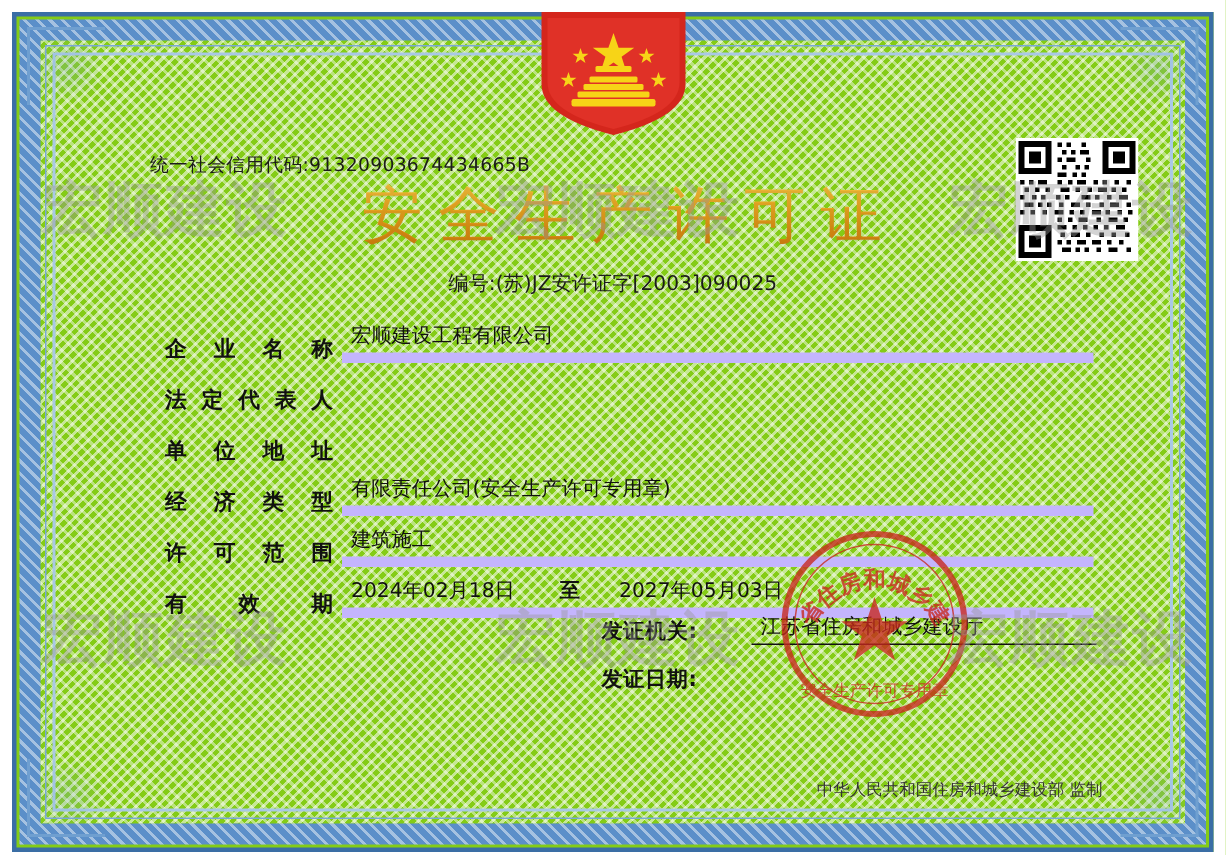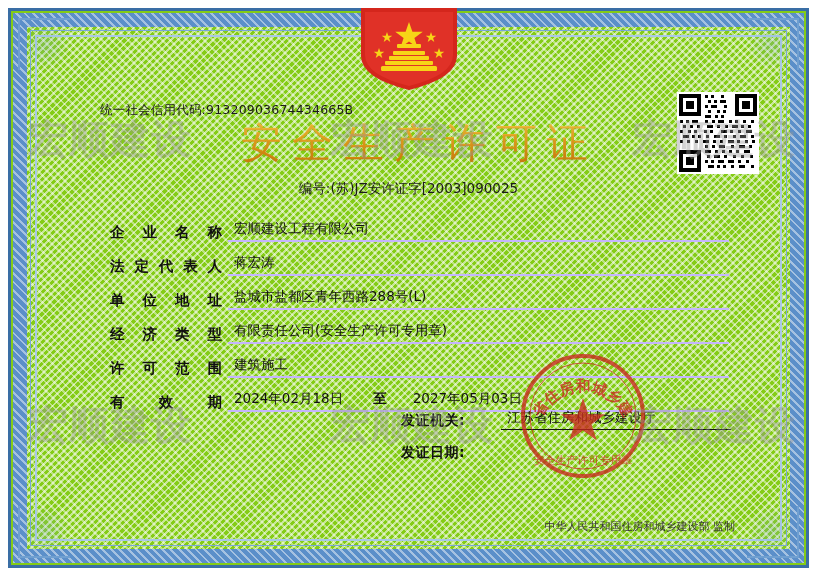--- a/index.html
+++ b/index.html
@@ -172,21 +172,21 @@
     display: flex;
     justify-content: space-between;
     padding-right: 6px;
     box-sizing: border-box;
     flex: 0 0 auto;
     white-space: nowrap;
   }
   .field-label span { display: inline-block; }
   .field-value-wrap {
     flex: 1 1 auto;
-    border-bottom: 2px solid #c4b5fd;
+    border-bottom: 7px solid #c4b5fd;
     padding: 0 0 2px 6px;
     font-size: 13.5px;
     color: #111;
     min-height: 19px;
     box-sizing: border-box;
     position: relative;
   }
   .validity .field-value-wrap {
     display: flex;
     align-items: flex-end;
@@ -430,31 +430,29 @@
       </div>
 
       <div class="field-row">
         <div class="field-label">
           <span>法</span>
           <span>定</span>
           <span>代</span>
           <span>表</span>
           <span>人</span>
         </div>
-        <div class="field-value-wrap">蒋宏涛</div>
       </div>
 
       <div class="field-row">
         <div class="field-label">
           <span>单</span>
           <span>位</span>
           <span>地</span>
           <span>址</span>
         </div>
-        <div class="field-value-wrap">盐城市盐都区青年西路288号(L)</div>
       </div>
 
       <div class="field-row">
         <div class="field-label">
           <span>经</span>
           <span>济</span>
           <span>类</span>
           <span>型</span>
         </div>
         <div class="field-value-wrap">有限责任公司(安全生产许可专用章)</div>

